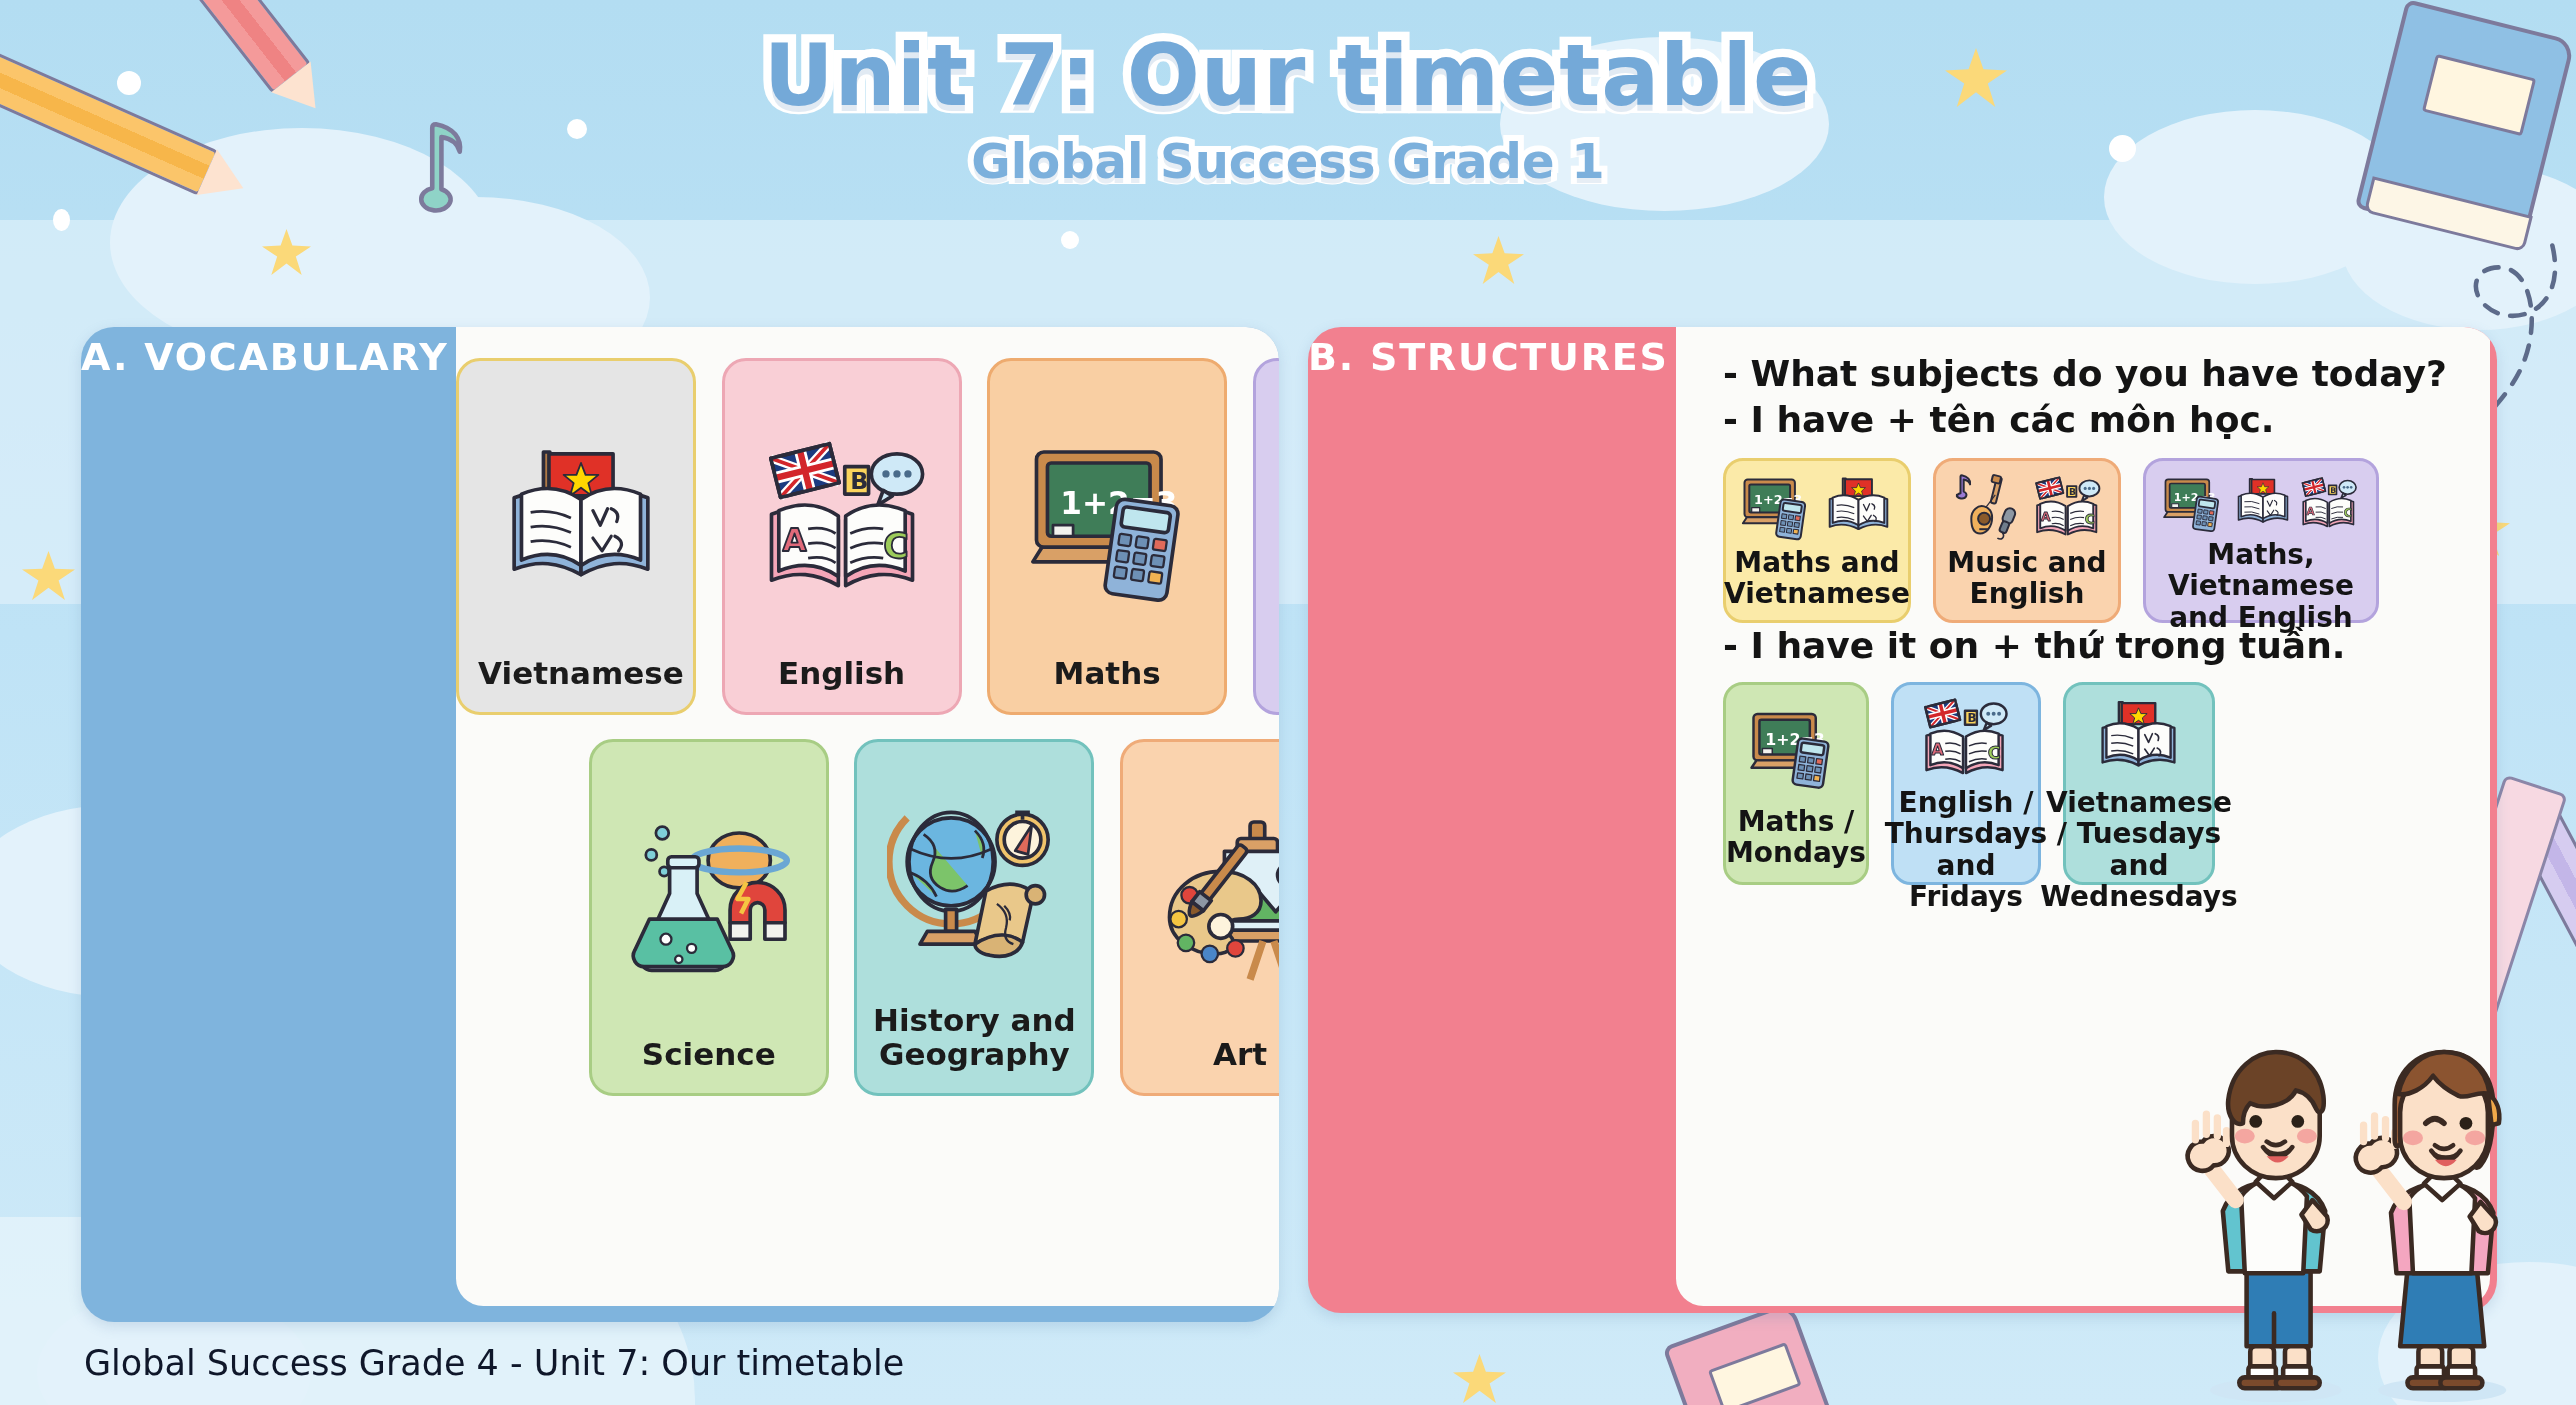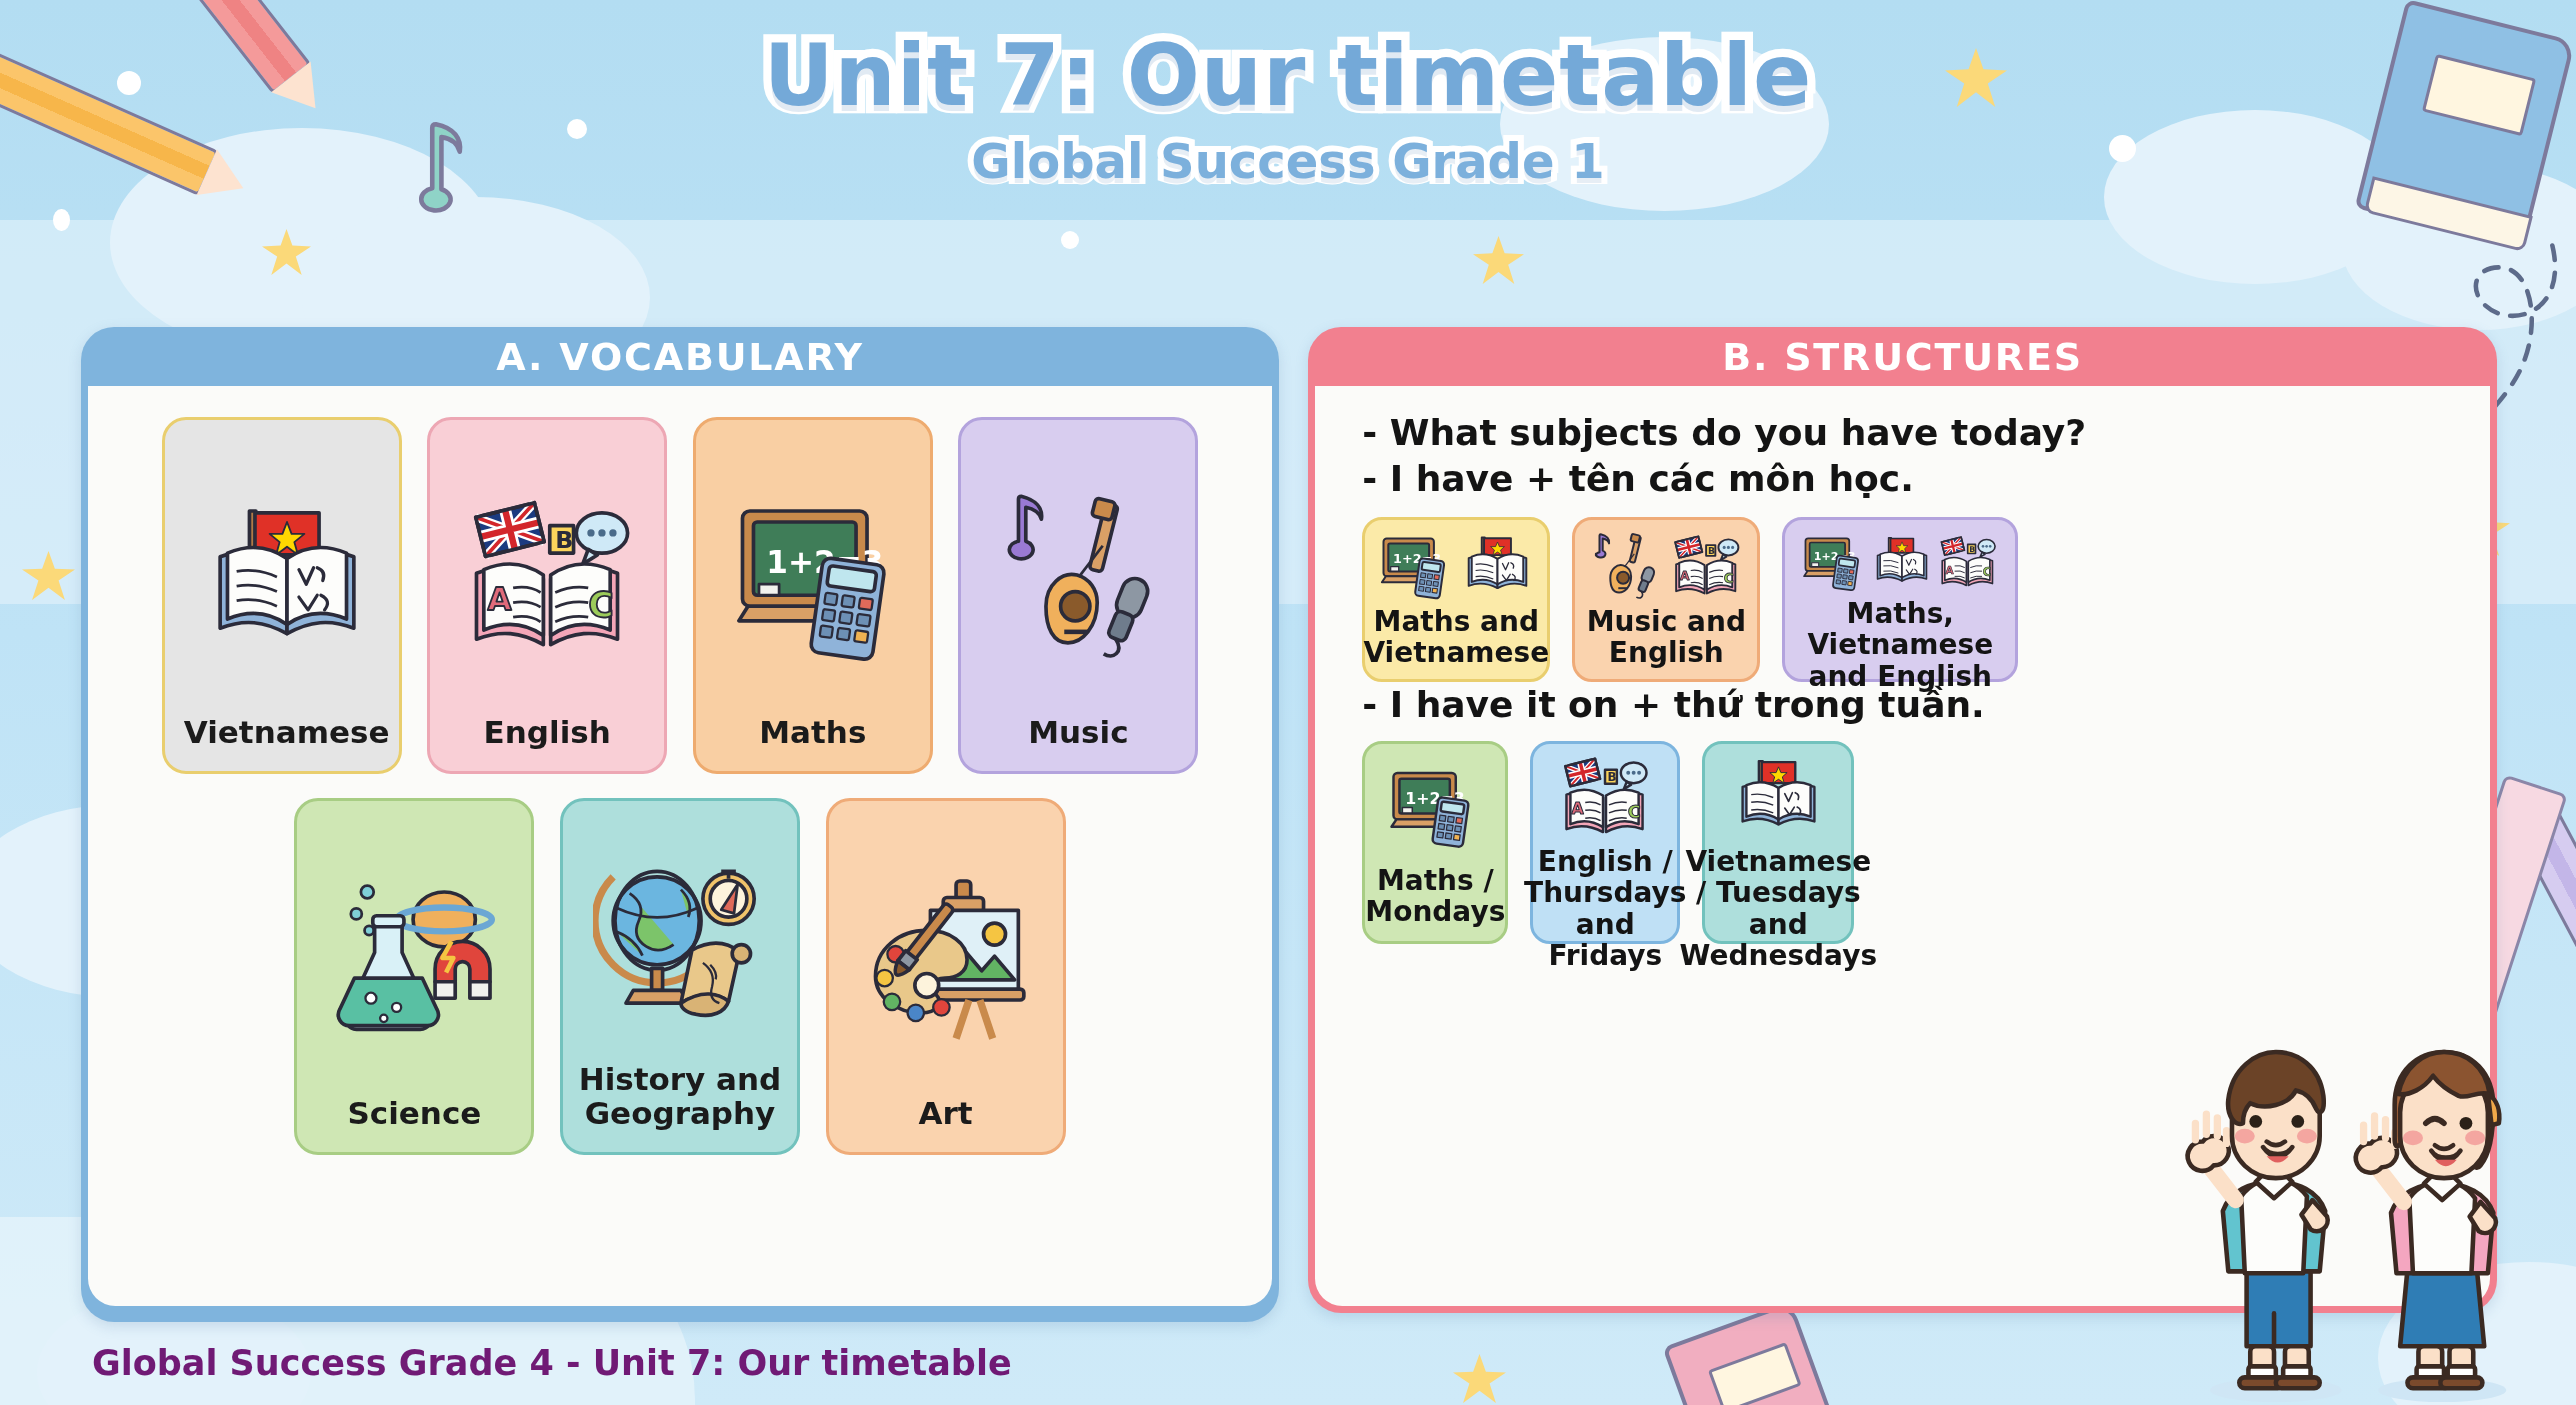--- a/index.html
+++ b/index.html
@@ -115,21 +115,21 @@
     text-shadow: 0 4.6px 0 rgba(120,160,200,.18);
   }
 
   
   .panel {
     position: absolute;
     border-radius: 33px;
     overflow: hidden;
     box-shadow: 0 4.6px 12.8px rgba(90,130,170,.2);
     display: flex;
-    flex-direction: column;
+    flex-direction: row;
   }
   .panel-head {
     height: 59px;
     display: flex;
     align-items: center;
     justify-content: center;
     color: #ffffff;
     font-family: "DejaVu Sans", sans-serif;
     font-weight: 700;
     font-size: 38px;
@@ -242,25 +242,25 @@
   .ex-row.row1 .ex-card { width: 188px; height: 165px; }
   .ex-row.row1 .ex-card:nth-child(3) { width: 236px; }
   .ex-row.row2 { margin-top: 12.8px; }
   .ex-row.row2 .ex-card { width: 146px; height: 203px; }
   .ex-row.row2 .ex-card:nth-child(2) { width: 150px; }
   .ex-row.row2 .ex-card:nth-child(3) { width: 152px; }
 
   
   .footer {
     position: absolute;
-    left: 92px; bottom: 22px;
+    left: 84px; bottom: 22px;
     font-family: "DejaVu Sans", sans-serif;
-    font-weight: 700;
+    font-weight: 400;
     font-size: 35px;
-    color: #701a75;
+    color: #0f172a;
     z-index: 7;
   }
 
   
   .students { position: absolute; right: 14.6px; bottom: 0; width: 393px; height: 366px; z-index: 8; }
 
   svg { display: block; }
 </style>
 </head>
 <body>

